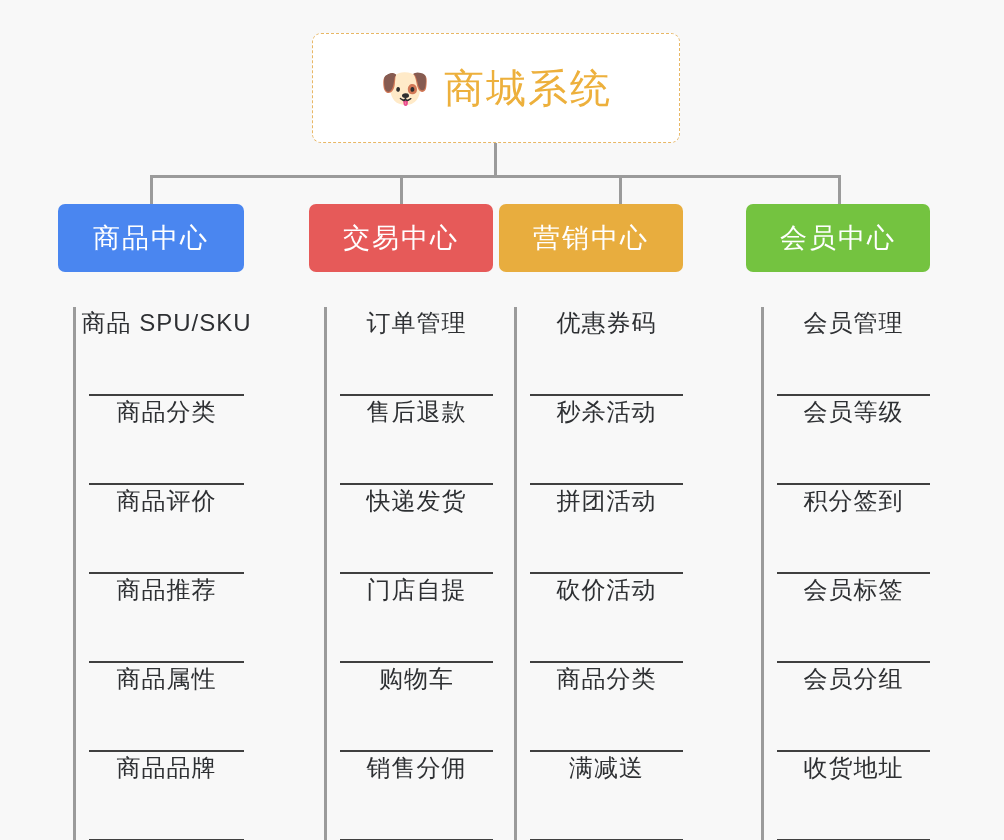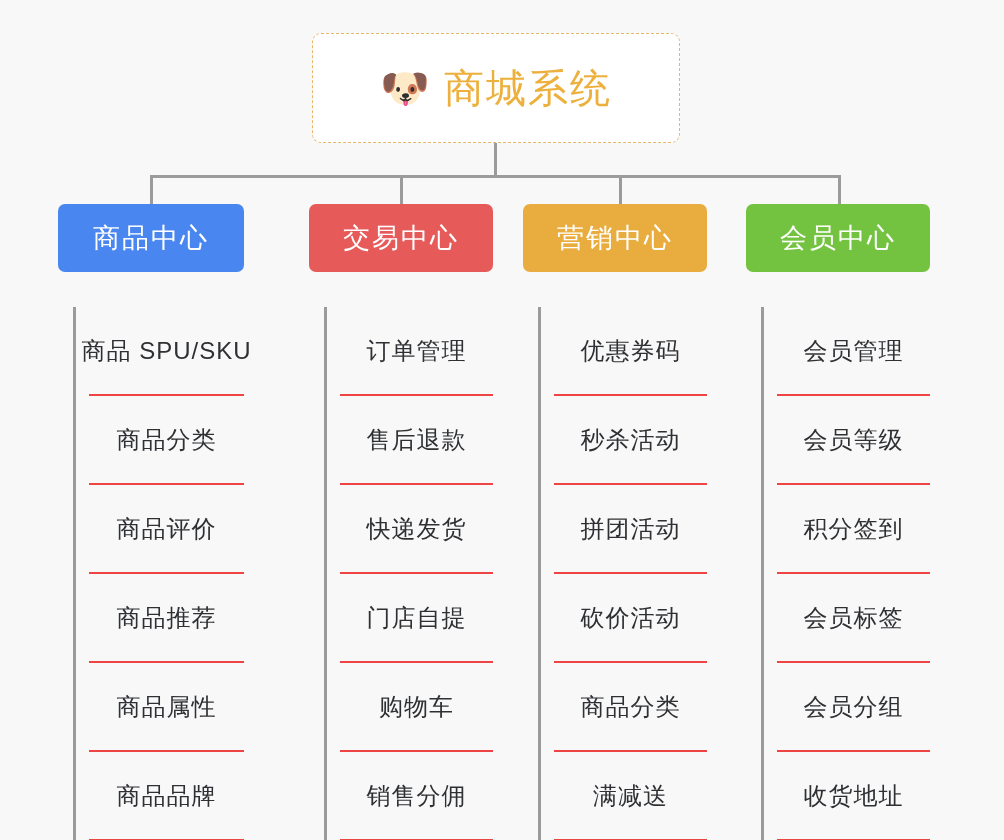--- a/index.html
+++ b/index.html
@@ -71,23 +71,23 @@
   }
   .items {
     position: relative;
     margin-top: 35px;
     padding-left: 13px;
     border-left: 3px solid #9b9b9b;
   }
   .item {
     height: 89px;
     display: flex;
-    align-items: center;
+    align-items: flex-start;
     justify-content: center;
-    border-bottom: 2px solid #ef4444;
+    border-bottom: 2px solid #404040;
   }
   .item-label {
     font-size: 24px;
     color: #2e3033;
     letter-spacing: 1px;
     white-space: nowrap;
     padding: 0 6px;
   }
 </style>
 </head>
@@ -154,21 +154,21 @@
         </div>
       <div class="item">
           <span class="item-label">购物车</span>
         </div>
       <div class="item">
           <span class="item-label">销售分佣</span>
         </div>
     </div>
   </div>
 
-  <div class="column" style="left:523px; width:184px;">
+  <div class="column" style="left:499px; width:184px;">
     <div class="cat-header" style="background:#e8ad3e;">
       <span>营销中心</span>
     </div>
     <div class="items" style="margin-left:15px;">
       <div class="item">
           <span class="item-label">优惠券码</span>
         </div>
       <div class="item">
           <span class="item-label">秒杀活动</span>
         </div>

